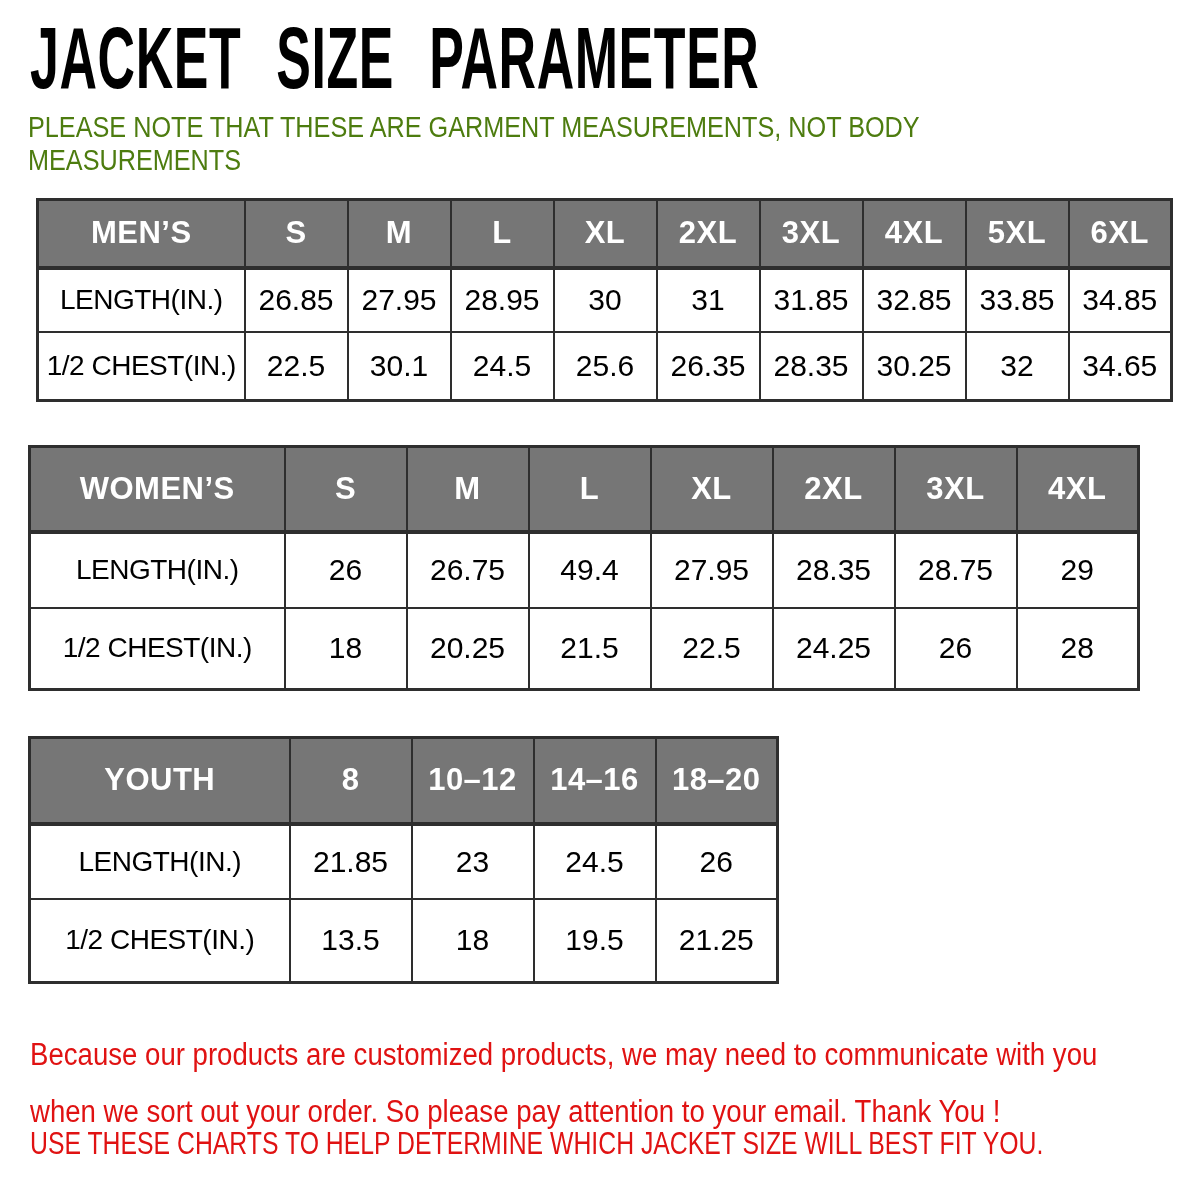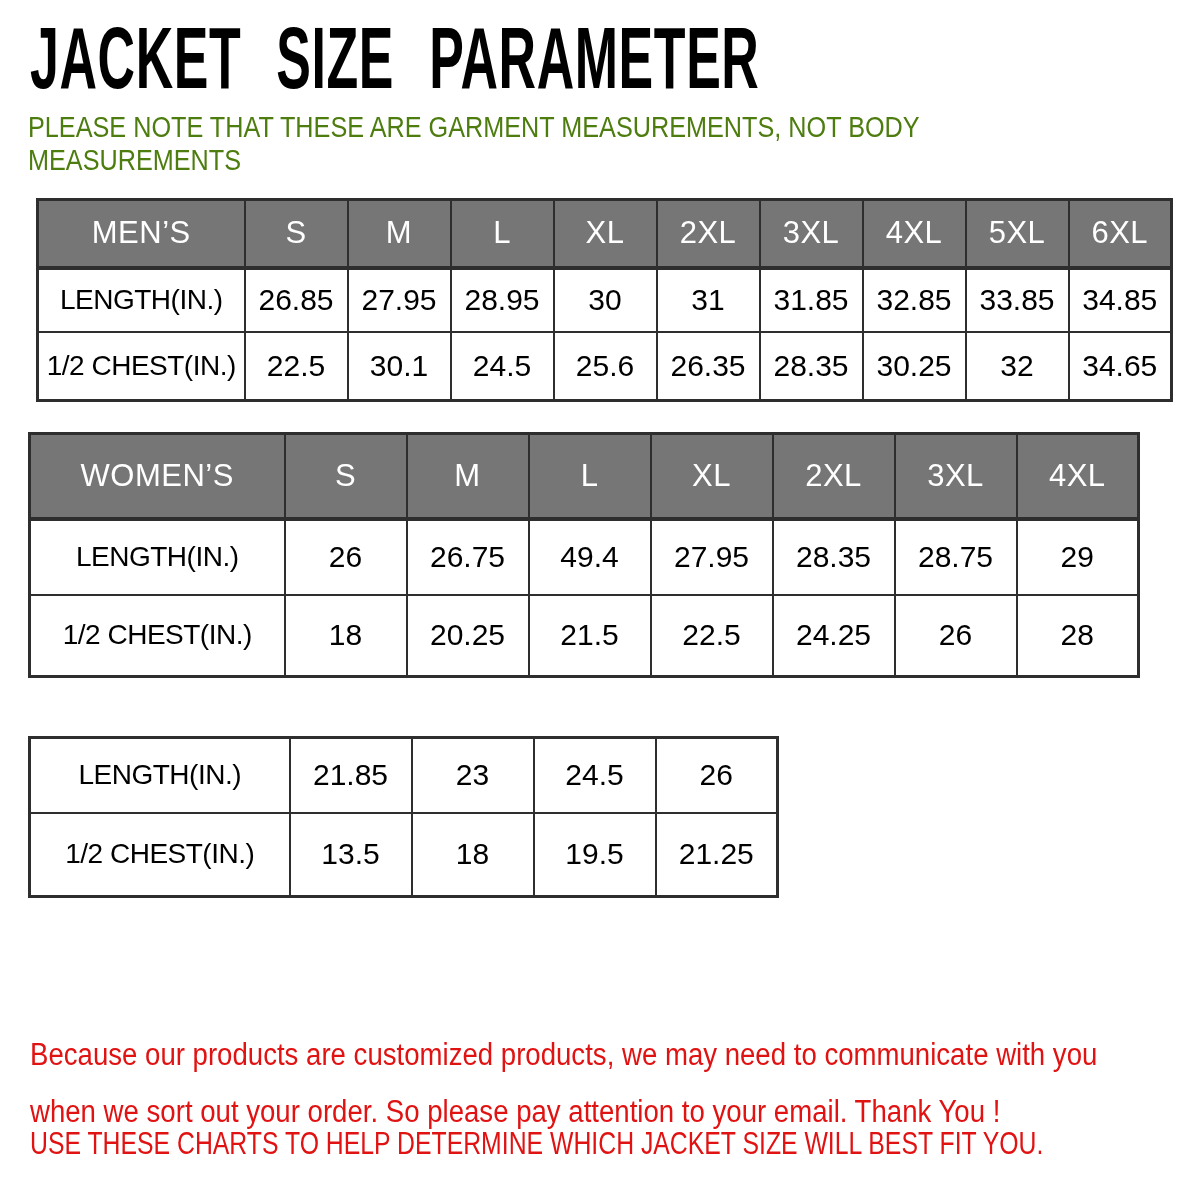--- a/index.html
+++ b/index.html
@@ -31,36 +31,36 @@
     border: 3px solid #2e2e2e;
     background: #fff;
   }
   .size-table th, .size-table td {
     border: 2px solid #2e2e2e;
     text-align: center; vertical-align: middle;
     padding: 0; overflow: hidden;
   }
   .size-table tr.hdr th {
     background: #767676; color: #ffffff;
-    font-size: 31px; font-weight: normal;
+    font-size: 31px; font-weight: bold;
     letter-spacing: 0.5px;
     border-bottom: 4px solid #2e2e2e;
   }
   .size-table td {
     font-size: 30px; color: #000; text-align: center;
   }
   .size-table td.rowlabel {
     font-size: 28px; letter-spacing: -0.5px;
   }
   .t-mens { left: 36px; top: 198px; width: 1134px; }
   .t-mens tr.hdr { height: 68px; }
   .t-mens tr.r1  { height: 64px; }
   .t-mens tr.r2  { height: 69px; }
 
-  .t-womens { left: 28px; top: 432px; width: 1112px; }
+  .t-womens { left: 28px; top: 445px; width: 1112px; }
   .t-womens tr.hdr { height: 85px; }
   .t-womens tr.r1  { height: 76px; }
   .t-womens tr.r2  { height: 82px; }
 
   .t-youth { left: 28px; top: 736px; width: 749px; }
   .t-youth tr.hdr { height: 86px; }
   .t-youth tr.r1  { height: 75px; }
   .t-youth tr.r2  { height: 84px; }
 
   .footer-note {
@@ -188,20 +188,27 @@
 
 <table class="size-table t-youth">
   <colgroup>
     <col style="width:260px">
     <col style="width:122px">
       <col style="width:122px">
       <col style="width:122px">
       <col style="width:122px">
   </colgroup>
   <tbody>
+      <tr class="hdr">
+    <th>YOUTH</th>
+    <th>8</th>
+    <th>10–12</th>
+    <th>14–16</th>
+    <th>18–20</th>
+  </tr>
   <tr class="r1">
     <td class="rowlabel">LENGTH(IN.)</td>
     <td>21.85</td>
     <td>23</td>
     <td>24.5</td>
     <td>26</td>
   </tr>
   <tr class="r2">
     <td class="rowlabel">1/2 CHEST(IN.)</td>
     <td>13.5</td>

